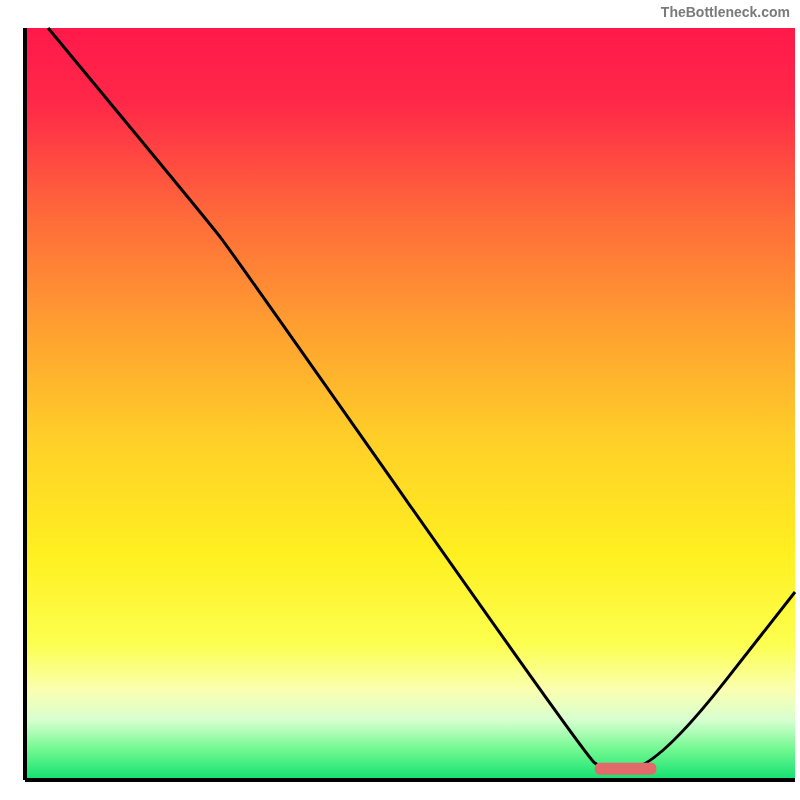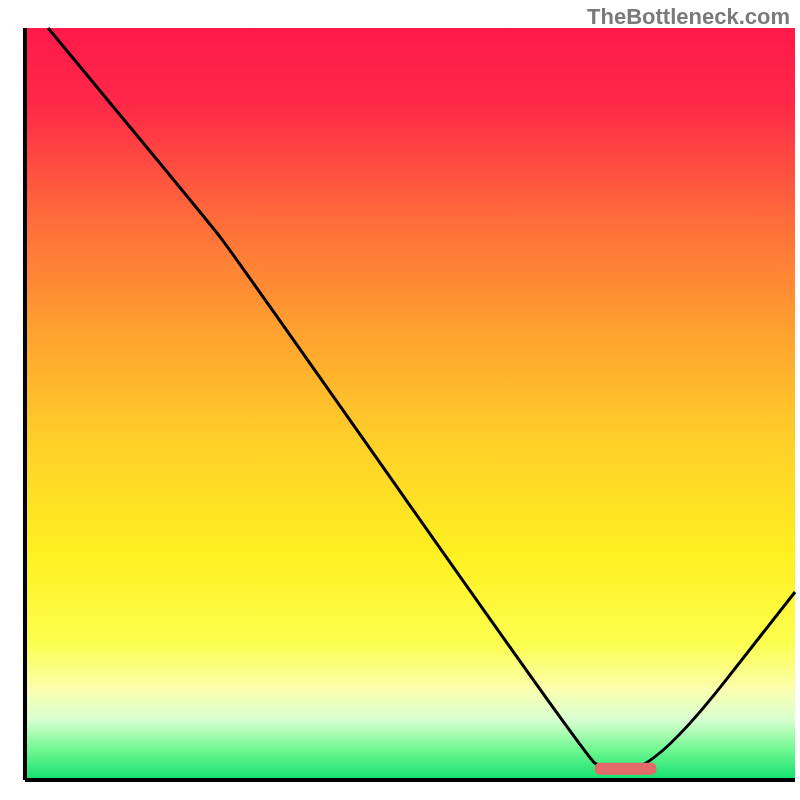--- a/index.html
+++ b/index.html
@@ -12,21 +12,21 @@
   }
   .container {
     position: relative;
     width: 800px;
     height: 800px;
   }
   .watermark {
     position: absolute;
     top: 4px;
     right: 10px;
-    font-size: 22px;
+    font-size: 14px;
     font-weight: bold;
     color: #7a7a7a;
     z-index: 10;
   }
   svg {
     display: block;
   }
 </style>
 </head>
 <body>

